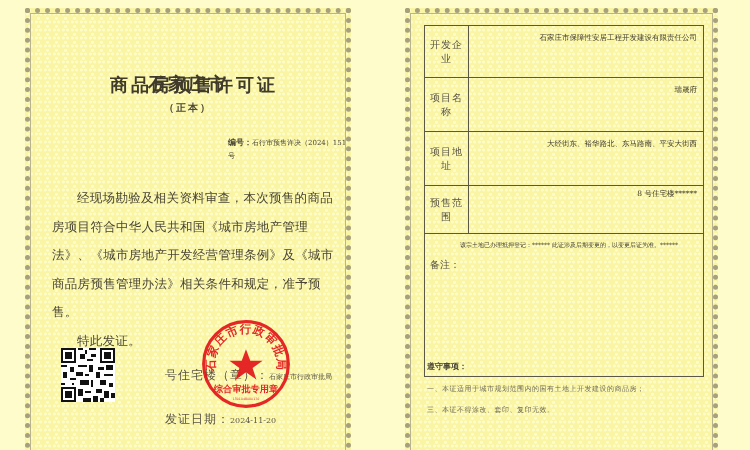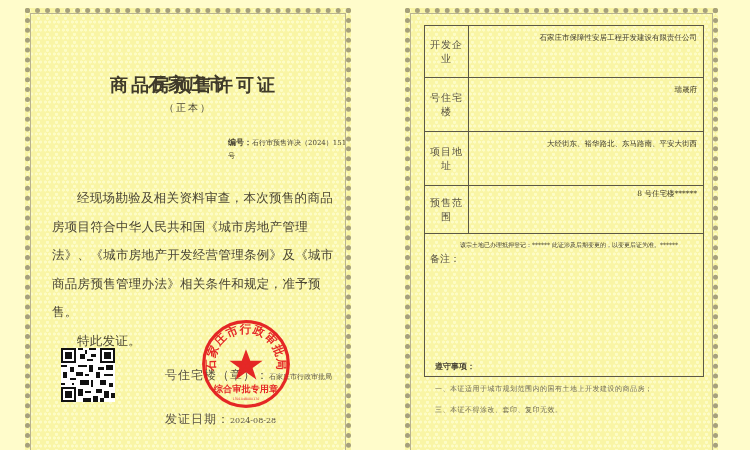--- a/index.html
+++ b/index.html
@@ -46,21 +46,21 @@
     color: #3f3a2a;
     margin-top: 27px;
   }
   .title2 {
     position: absolute; left: 12px; right: 0; top: 65px;
     text-align: center; font-size: 18px; font-weight: bold; letter-spacing: 3px;
     color: #3f3a2a;
   }
   .subtitle {
     position: absolute; left: 0; right: 0; top: 93px;
-    text-align: center; font-size: 10px; font-weight: normal; letter-spacing: 2px;
+    text-align: center; font-size: 10px; font-weight: bold; letter-spacing: 2px;
   }
   .serial {
     position: absolute; left: 203px; top: 128px; width: 120px;
     font-size: 7px; line-height: 13px;
   }
   .serial .lbl { font-weight: bold; font-size: 8px; margin-top: 41px; }
   .body-text {
     position: absolute; left: 27px; top: 176px; width: 285px;
     font-size: 12.5px; line-height: 28.5px; letter-spacing: 0.3px;
   }
@@ -103,25 +103,25 @@
   }
   table.info td.v { padding: 7px 6px 0 6px; color: #3f3a2a; text-align: right; }
   table.info tr.r1 td { height: 44px; }
   table.info tr.r2 td { height: 46px; }
   table.info tr.r3 td { height: 46px; }
   table.info tr.r4 td { height: 44px; }
   table.info td.notes {
     height: 135px; padding: 7px 4px 0 5px; position: relative;
   }
   .note-text { font-size: 6px; text-indent: 30px; color: #3f3a2a; }
-  .note-label { font-size: 10px; margin-top: 2px; color: #5a5444; }
+  .note-label { font-size: 10px; margin-top: 8px; color: #5a5444; }
 
   .rules {
     position: absolute; left: 22px; top: 353px; width: 280px;
-    font-size: 7px; color: #6f6a55; padding-left: 8px;
+    font-size: 7px; color: #6f6a55;
   }
   .rules .h { font-weight: bold; font-size: 8px; color: #4a4534; margin-bottom: 12px; }
   .rules .item { margin-bottom: 11px; letter-spacing: 0.5px; }
 </style>
 </head>
 <body>
 
 <div id="left-page" class="page">
   <div class="title1">石家庄市</div>
   <div class="title2">商品房预售许可证</div>
@@ -180,21 +180,21 @@
         <rect x="0" y="16" width="2" height="1"></rect>
           <rect x="5" y="16" width="1" height="1"></rect>
       </g>
     </svg>
   </div>
 
   <div class="issuer-row">
     <span>号住宅楼（章）：</span><span class="val">石家庄市行政审批局</span>
   </div>
   <div class="date-row">
-    <span>发证日期：</span><span class="val">2024-08-28</span>
+    <span>发证日期：</span><span class="val">2024-11-20</span>
   </div>
 
   <div class="seal">
     <svg viewBox="0 0 100 100">
       <defs>
         <path id="sealArc" d="M 17 58 A 34 34 0 1 1 83 58"></path>
       </defs>
       <circle cx="50" cy="50" r="46" fill="none" stroke="#e3161a" stroke-width="3.5"></circle>
       <text font-size="12.5" font-weight="bold" fill="#e3161a" font-family="DejaVu Sans, sans-serif" letter-spacing="1">
         <textPath href="#sealArc" startOffset="50%" text-anchor="middle">石家庄市行政审批局</textPath>
@@ -207,21 +207,21 @@
 </div>
 
 <div id="right-page" class="page">
   <table class="info">
     <tbody>
         <tr class="r1">
       <td class="k">开发企业</td>
       <td class="v">石家庄市保障性安居工程开发建设有限责任公司</td>
     </tr>
     <tr class="r2">
-      <td class="k">号住宅楼</td>
+      <td class="k">项目名称</td>
       <td class="v">瑞晟府</td>
     </tr>
     <tr class="r3">
       <td class="k">项目地址</td>
       <td class="v">大经街东、裕华路北、东马路南、平安大街西</td>
     </tr>
     <tr class="r4">
       <td class="k">预售范围</td>
       <td class="v" style="padding-top:3px">8 号住宅楼******</td>
     </tr>

